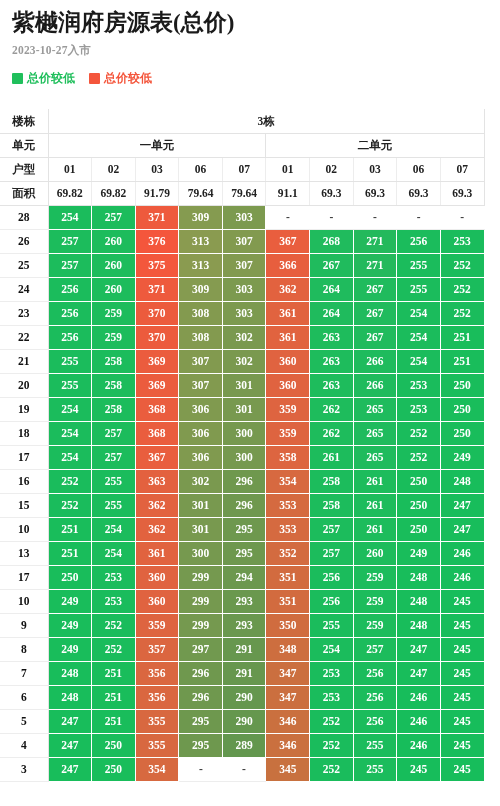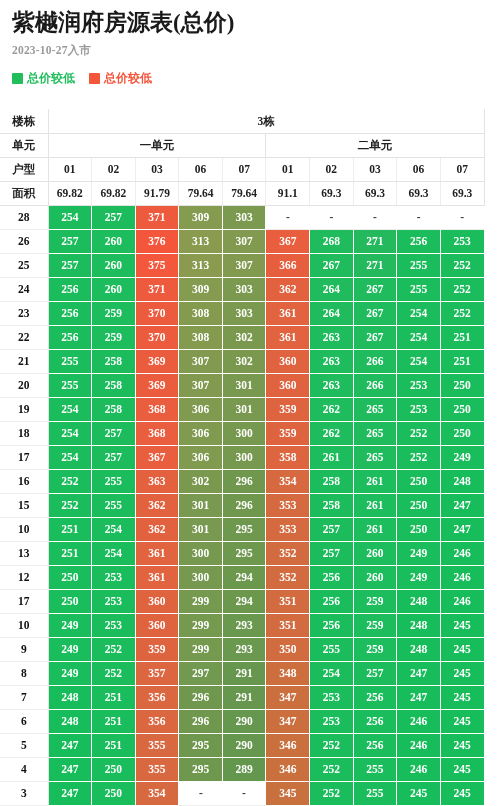--- a/index.html
+++ b/index.html
@@ -391,33 +391,20 @@
             <td class="cell" style="background: rgb(225, 99, 63);">361</td>
             <td class="cell" style="background: rgb(118, 153, 79);">300</td>
             <td class="cell" style="background: rgb(110, 152, 78);">295</td>
             <td class="cell" style="background: rgb(211, 107, 64);">352</td>
             <td class="cell" style="background: rgb(28, 188, 92);">257</td>
             <td class="cell" style="background: rgb(29, 188, 92);">260</td>
             <td class="cell" style="background: rgb(25, 189, 91);">249</td>
             <td class="cell" style="background: rgb(23, 189, 91);">246</td>
           </tr>
           <tr class="data">
-            <td class="rowhead">12</td>
-            <td class="cell" style="background: rgb(25, 189, 91);">250</td>
-            <td class="cell" style="background: rgb(26, 188, 92);">253</td>
-            <td class="cell" style="background: rgb(225, 99, 63);">361</td>
-            <td class="cell" style="background: rgb(118, 153, 79);">300</td>
-            <td class="cell" style="background: rgb(108, 152, 78);">294</td>
-            <td class="cell" style="background: rgb(211, 107, 64);">352</td>
-            <td class="cell" style="background: rgb(27, 188, 92);">256</td>
-            <td class="cell" style="background: rgb(29, 188, 92);">260</td>
-            <td class="cell" style="background: rgb(25, 189, 91);">249</td>
-            <td class="cell" style="background: rgb(23, 189, 91);">246</td>
-          </tr>
-          <tr class="data">
             <td class="rowhead">17</td>
             <td class="cell" style="background: rgb(25, 189, 91);">250</td>
             <td class="cell" style="background: rgb(26, 188, 92);">253</td>
             <td class="cell" style="background: rgb(224, 99, 64);">360</td>
             <td class="cell" style="background: rgb(117, 153, 79);">299</td>
             <td class="cell" style="background: rgb(108, 152, 78);">294</td>
             <td class="cell" style="background: rgb(210, 107, 63);">351</td>
             <td class="cell" style="background: rgb(27, 188, 92);">256</td>
             <td class="cell" style="background: rgb(29, 188, 92);">259</td>
             <td class="cell" style="background: rgb(24, 189, 91);">248</td>

